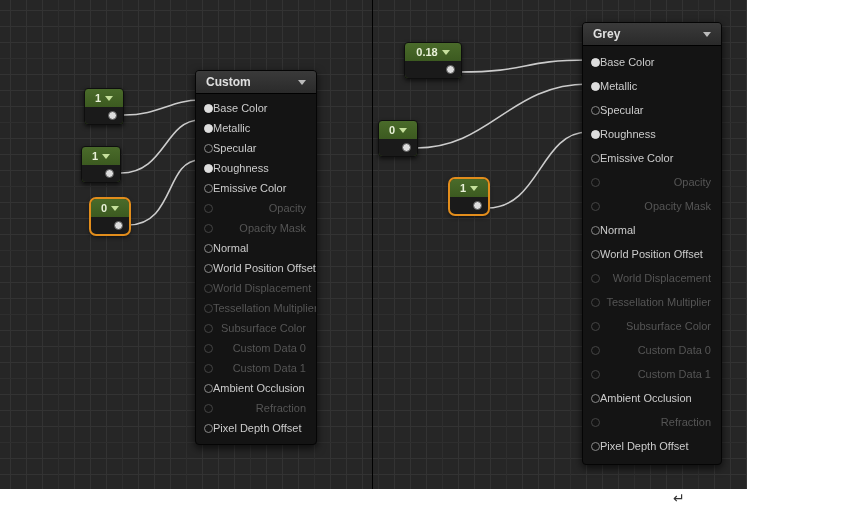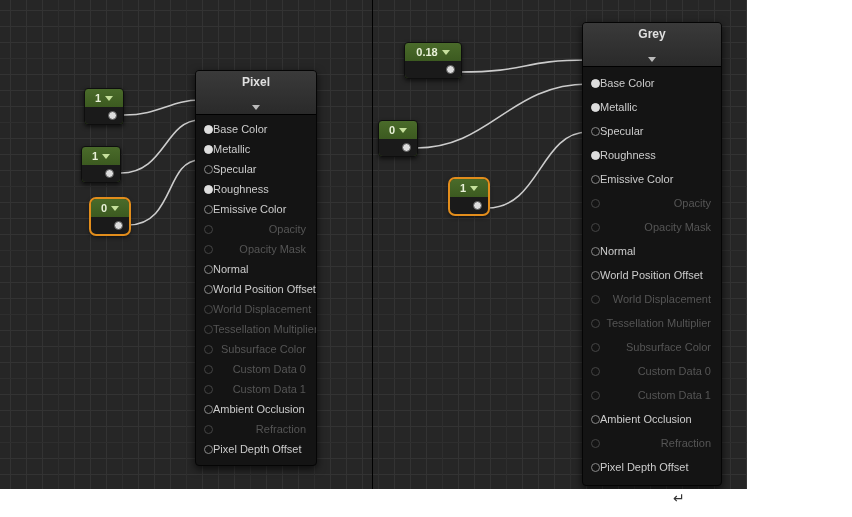--- a/index.html
+++ b/index.html
@@ -86,21 +86,20 @@
     box-shadow: 0 3px 8px rgba(0,0,0,.7);
     overflow: hidden;
   }
   .mat-header {
     background: linear-gradient(#3a3a3a, #2a2a2a);
     padding: 4px 10px;
     display: flex;
     align-items: center;
     gap: 16px;
     border-bottom: 1px solid #000;
-    flex-direction: column;
   }
   .mat-title {
     color: #e0e0e0;
     font-weight: 600;
     font-size: 12px;
     flex: 1;
   }
   .mat-chev {
     width: 0; height: 0;
     border-left: 4px solid transparent;
@@ -184,21 +183,21 @@
         <span class="const-value">0</span>
         <span class="chev"></span>
       </div>
     <div class="const-body">
         <span class="out-pin"></span>
       </div>
   </div>
 
   <div class="mat-node" id="mat-left" style="left:195px; top:70px; width:122px">
     <div class="mat-header">
-      <span class="mat-title">Pixel</span>
+      <span class="mat-title">Custom</span>
       <span class="mat-chev"></span>
     </div>
     <div class="mat-body" id="mat-left-body">
         <div class="pin-row" style="height: 20px;">
           <span class="pin filled"></span>
           <span class="pin-label">Base Color</span>
         </div>
         <div class="pin-row" style="height: 20px;">
           <span class="pin filled"></span>
           <span class="pin-label">Metallic</span>

